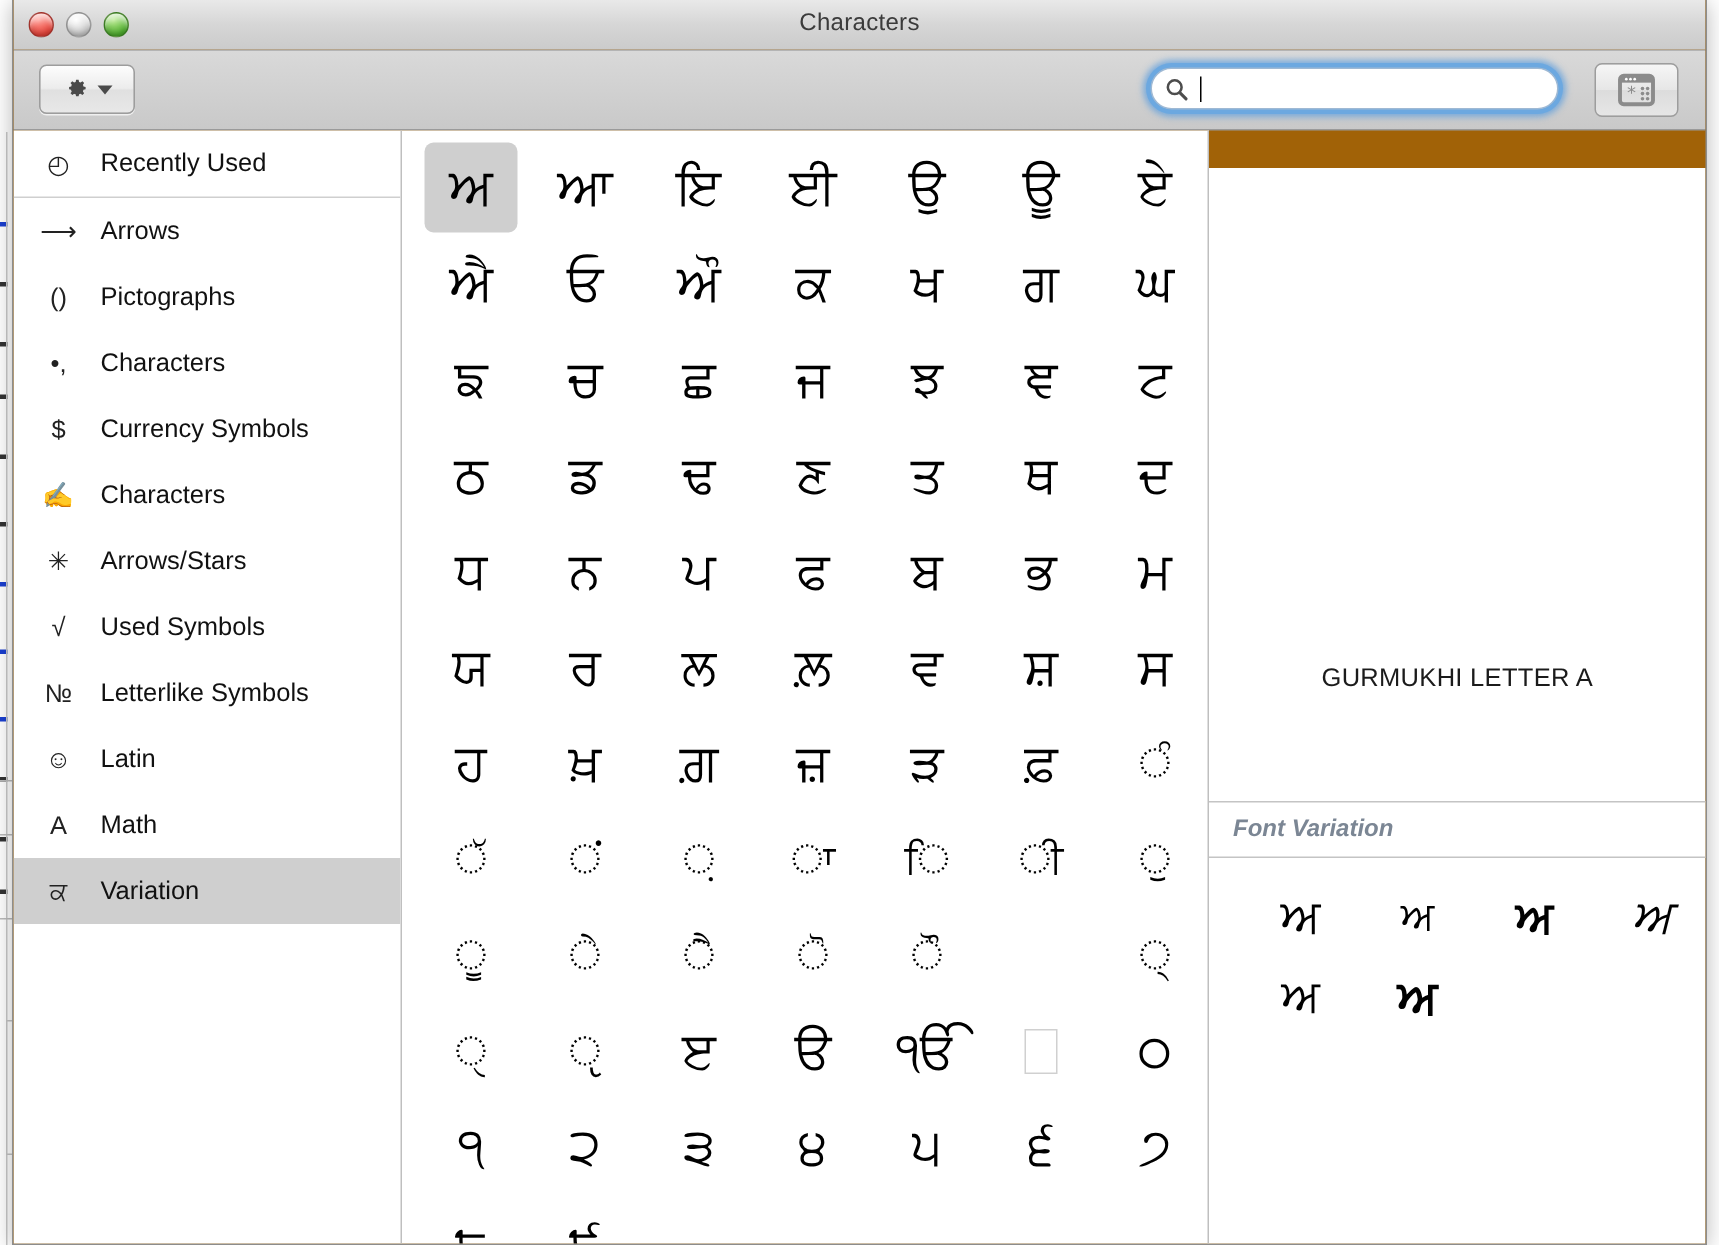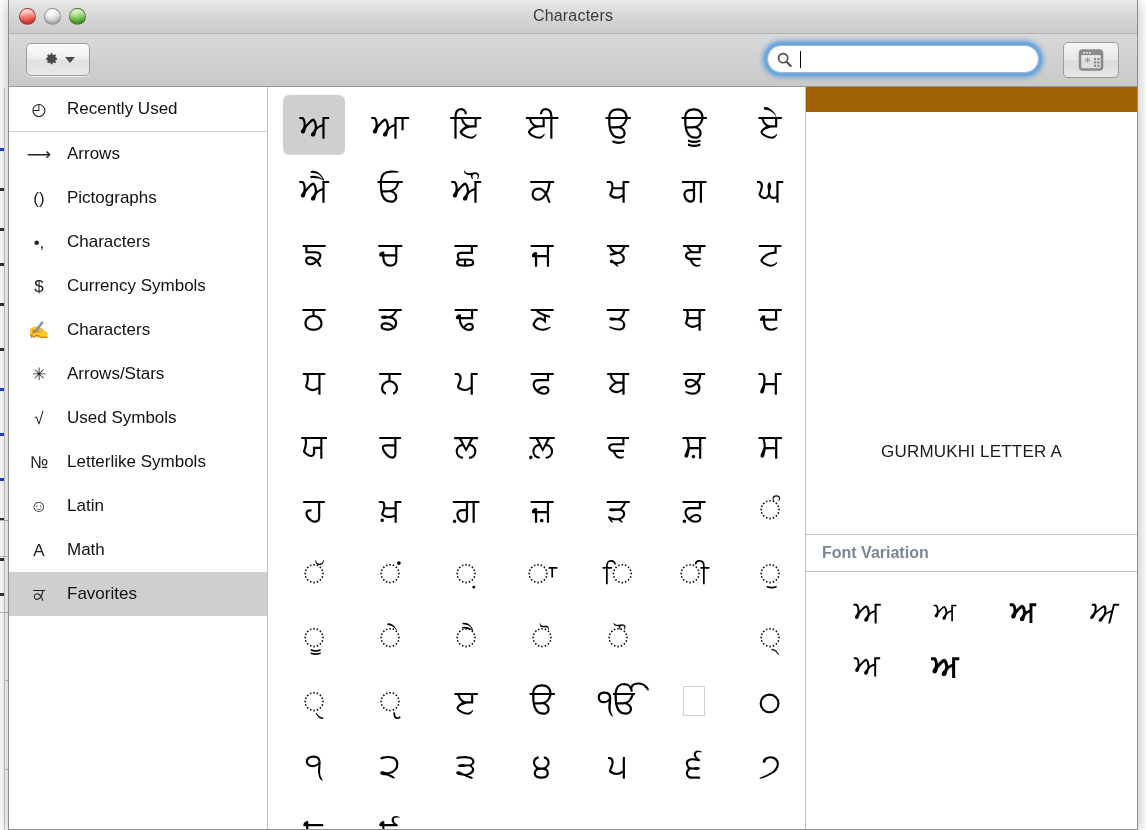--- a/index.html
+++ b/index.html
@@ -173,20 +173,21 @@
     border:1px solid #a8a8a8;
     background:linear-gradient(to bottom,#fcfcfc 0%,#ededed 50%,#e3e3e3 51%,#ebebeb 100%);
     font-size:17px; color:#111; display:flex; align-items:center;
     box-shadow:0 1px 1px rgba(0,0,0,.10);
   }
   .section-hdr{
     height:38px; display:flex; align-items:center; padding-left:16px;
     font-size:16px; font-weight:bold; color:#7b8694;
     border-top:1px solid #c4c4c4; border-bottom:1px solid #c4c4c4;
     background:#fff;
+    font-style:italic;
   }
   .variations{
     display:grid; grid-template-columns:repeat(4,78px);
     padding:12px 0 0 22px;
   }
   .var-cell{
     width:78px; height:54px; display:flex; align-items:center; justify-content:center;
     font-size:31px; color:#000; line-height:1;
   }
   .v-a{ font-family:"DejaVu Sans", sans-serif; }
@@ -322,21 +323,21 @@
         <div class="side-item">
           <span class="side-icon">☺</span>
           <span>Latin</span>
         </div>
         <div class="side-item">
           <span class="side-icon">A</span>
           <span>Math</span>
         </div>
         <div class="side-item selected">
           <span class="side-icon">ਕ</span>
-          <span>Favorites</span>
+          <span>Variation</span>
         </div>
       </div>
 
     <div class="grid-pane">
       <div class="char-grid" id="chargrid">
           <div class="cell selected">
             <div class="inner">ਅ</div>
           </div>
           <div class="cell">
             <div class="inner">ਆ</div>

